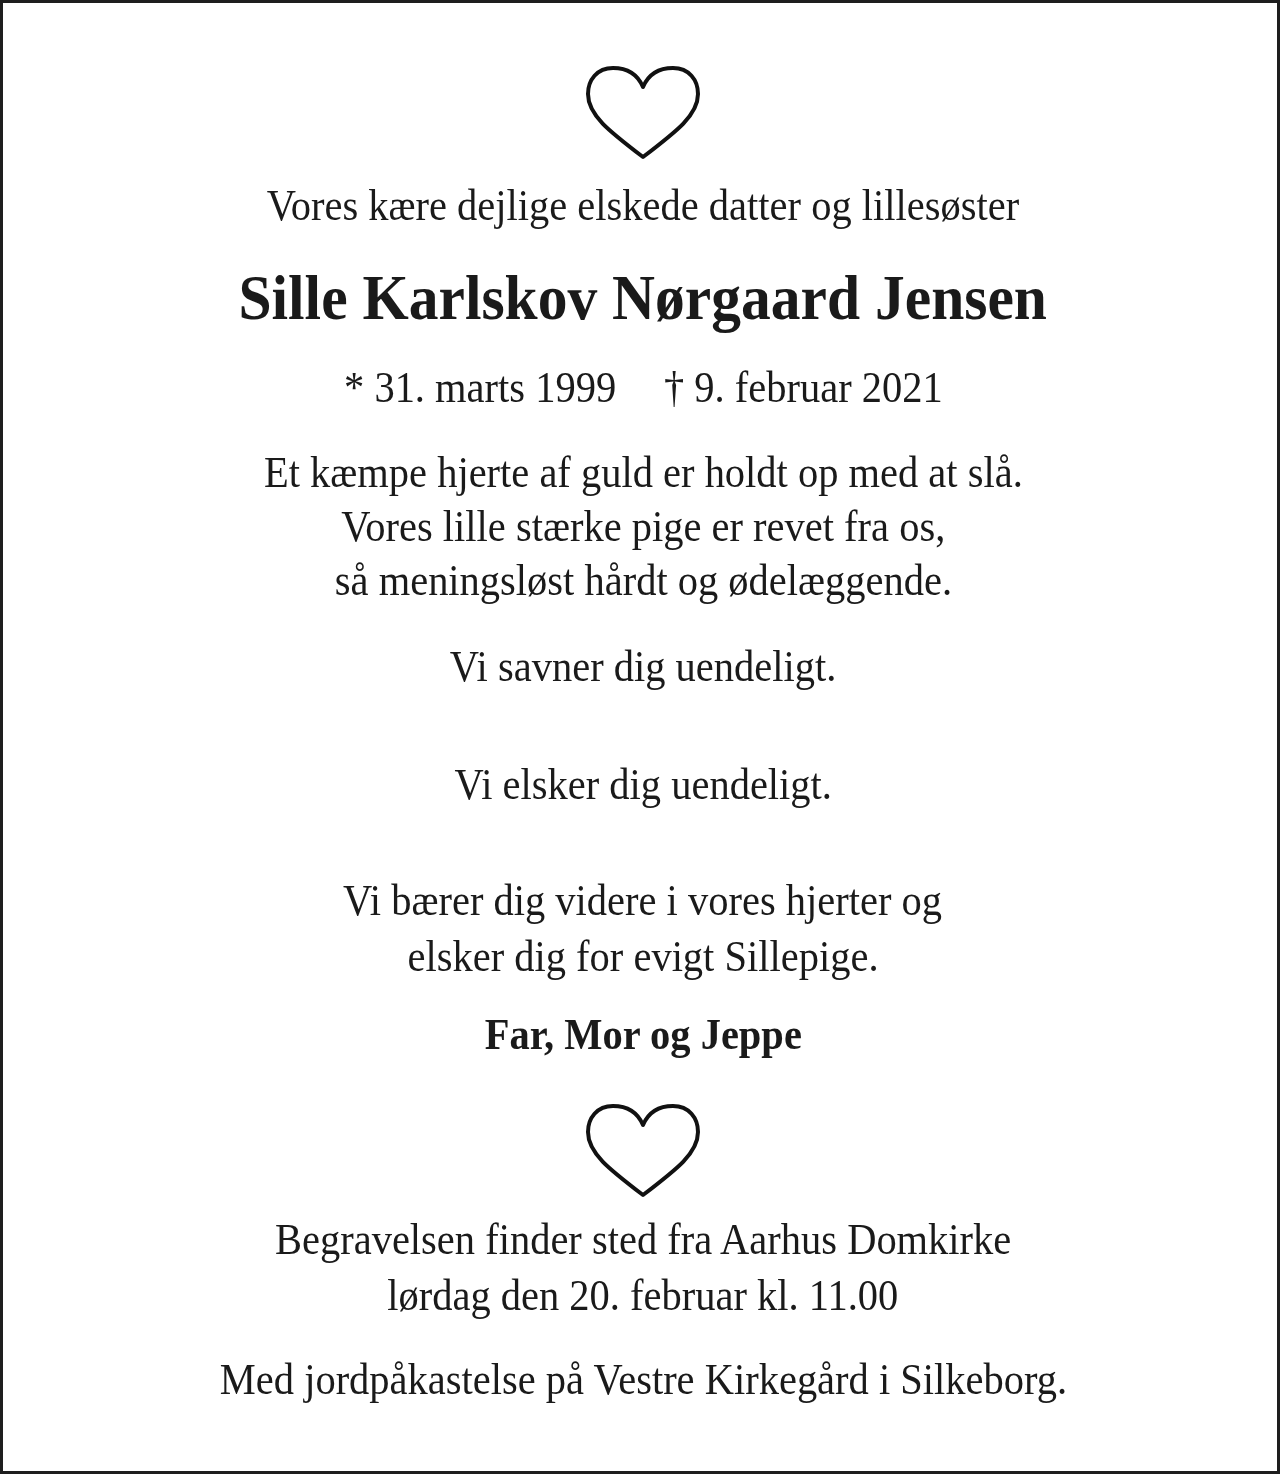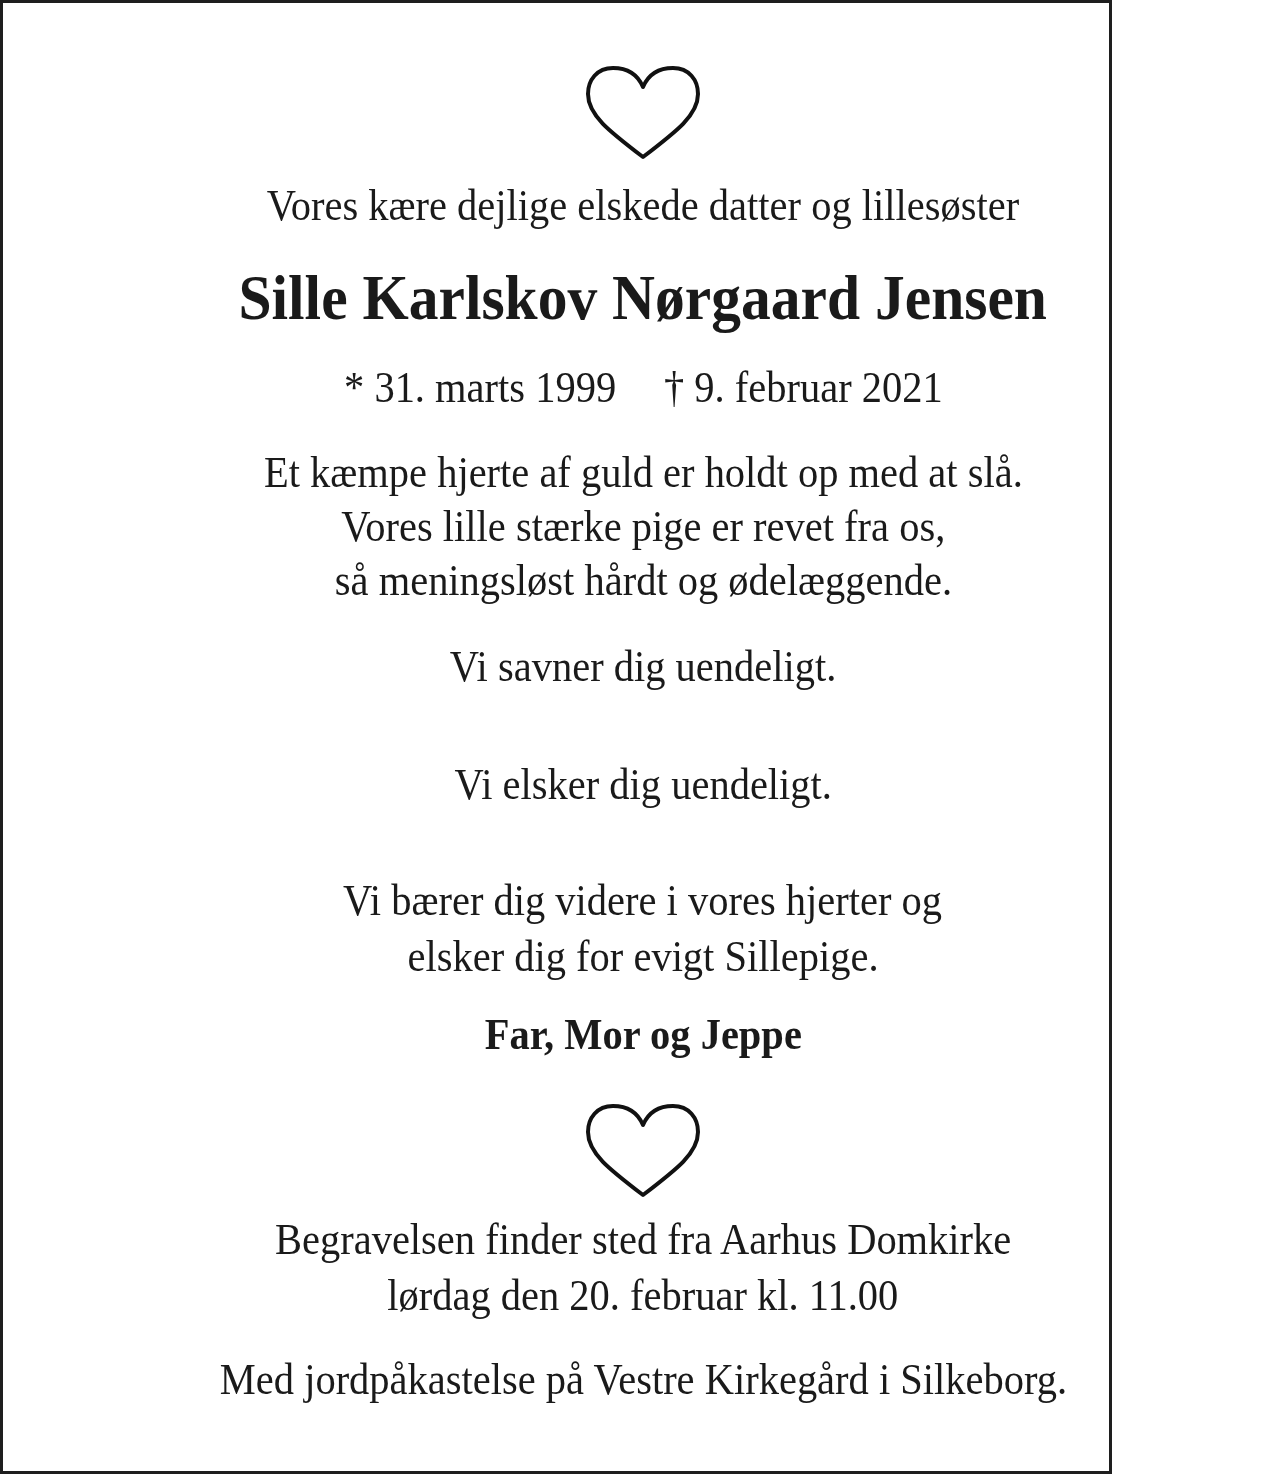--- a/index.html
+++ b/index.html
@@ -10,21 +10,21 @@
     body {
       width: 1280px;
       height: 1474px;
       position: relative;
       overflow: hidden;
     }
     .frame {
       position: absolute;
       left: 0;
       top: 0;
-      width: 1112px;
+      width: 1280px;
       height: 1474px;
       box-sizing: border-box;
       border: 3px solid #1e1e1e;
       background: #ffffff;
     }
     .line {
       position: absolute;
       left: 0;
       width: 1280px;
       text-align: center;

